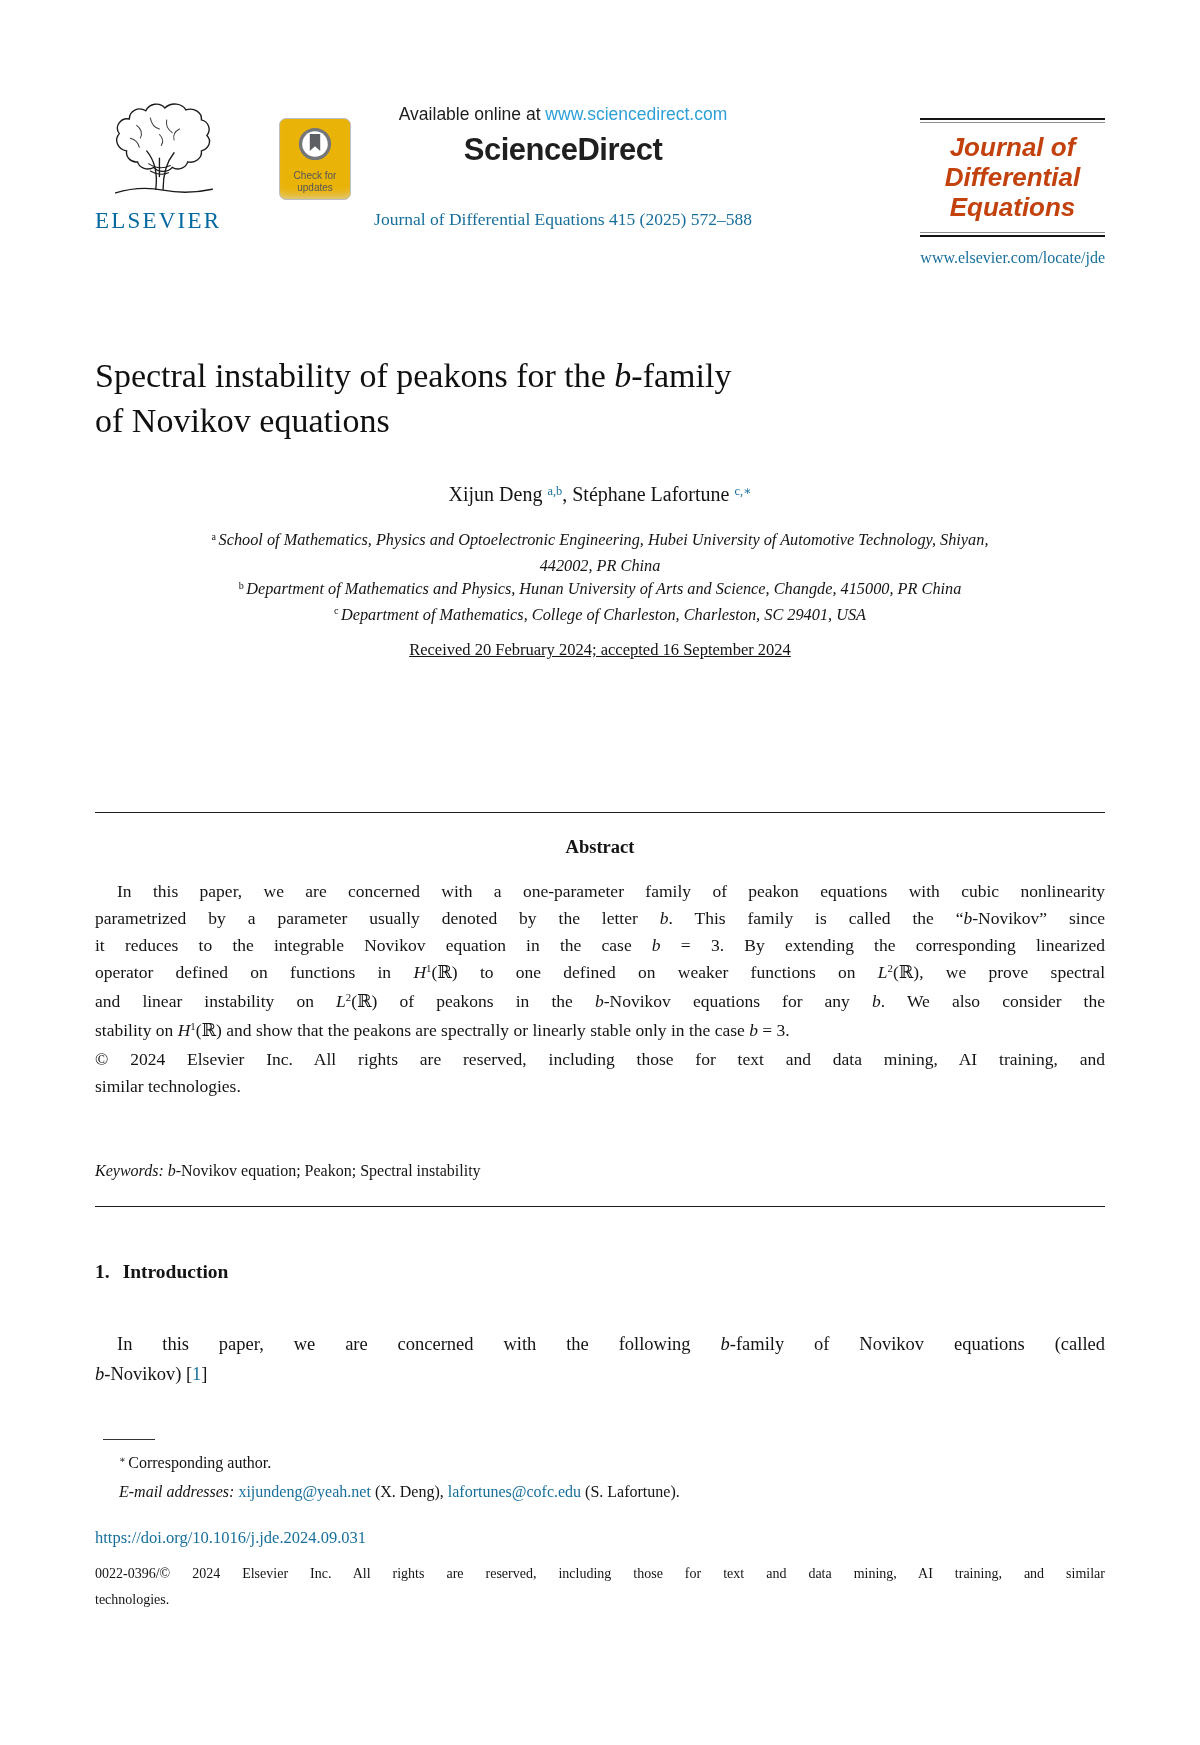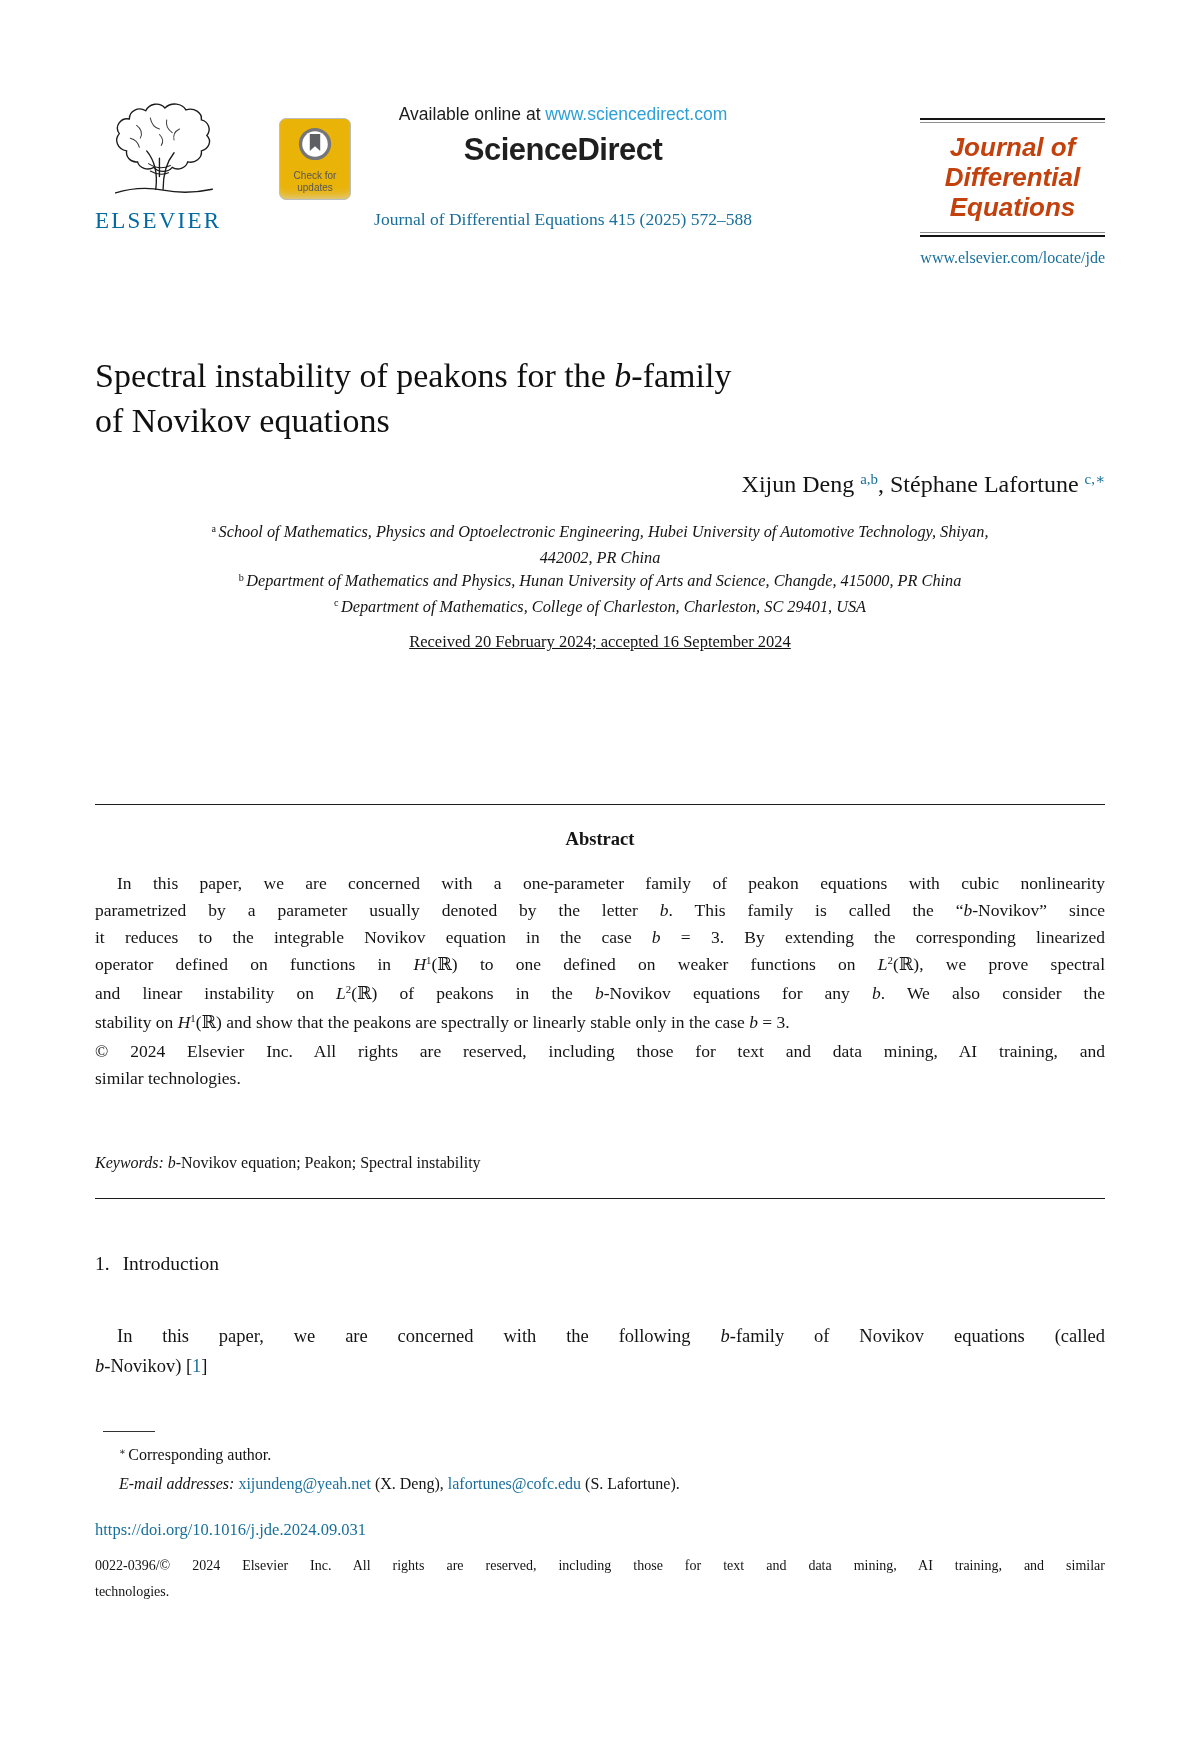--- a/index.html
+++ b/index.html
@@ -32,33 +32,33 @@
   .jbox{margin-top:20px;margin-left:auto;width:185px;}
   .jbox-top{height:2px;border-top:2.5px solid #141414;border-bottom:1px solid #8f8f8f;}
   .jbox-bot{height:2px;border-top:1px solid #8f8f8f;border-bottom:2.5px solid #141414;}
   .jbox-mid{padding:9px 0 10px;text-align:center;
     font-family:"Liberation Sans","DejaVu Sans",sans-serif;
     font-weight:bold;font-style:italic;font-size:26px;line-height:30px;color:#c2410c;}
   .locate{margin-top:12px;text-align:right;font-size:16px;color:#186f9c;}
 
   
   .title{margin-top:86px;text-align:left;font-size:34px;line-height:45px;color:#101010;}
-  .authors{margin-top:28px;text-align:right;font-size:24px;}
+  .authors{margin-top:40px;text-align:center;font-size:20px;}
   .affils{margin-top:22px;text-align:center;font-size:16.3px;line-height:23.5px;}
   .received{margin-top:12px;text-align:center;font-size:16.5px;text-decoration:underline;}
 
   
   .hrule{margin-top:152px;border-top:1.6px solid #1c1c1c;height:0;}
   .abs-head{margin-top:24px;font-size:18.5px;font-weight:bold;text-align:center;}
   .abs-body{margin-top:20px;font-size:17.5px;line-height:27px;}
   .keywords{margin-top:62px;font-size:16px;}
   .kwrule{margin-top:26px;}
 
   
-  .sec-head{margin-top:54px;font-size:19.5px;font-weight:normal;}
+  .sec-head{margin-top:54px;font-size:19.5px;font-weight:bold;}
   .sec-num{margin-right:13px;}
   .intro-para{margin-top:46px;font-size:18.5px;line-height:30px;}
 
   
   .fnrule{margin-top:50px;margin-left:8px;width:52px;border-top:1.4px solid #333;height:0;}
   .fn{padding-left:24px;font-size:16px;line-height:25px;}
   .fn.corresponding{margin-top:10px;}
   .fn.emails{margin-top:2px;}
   .doi{margin-top:24px;font-size:16.5px;color:#186f9c;cursor:pointer;}
   .issn{margin-top:13px;font-size:14px;line-height:26px;}

